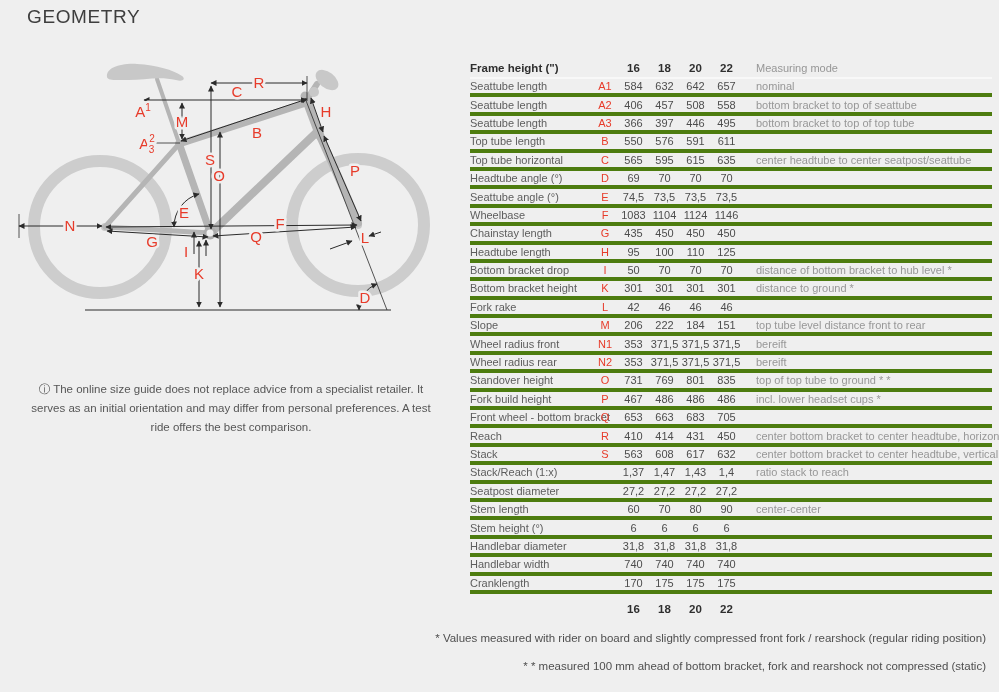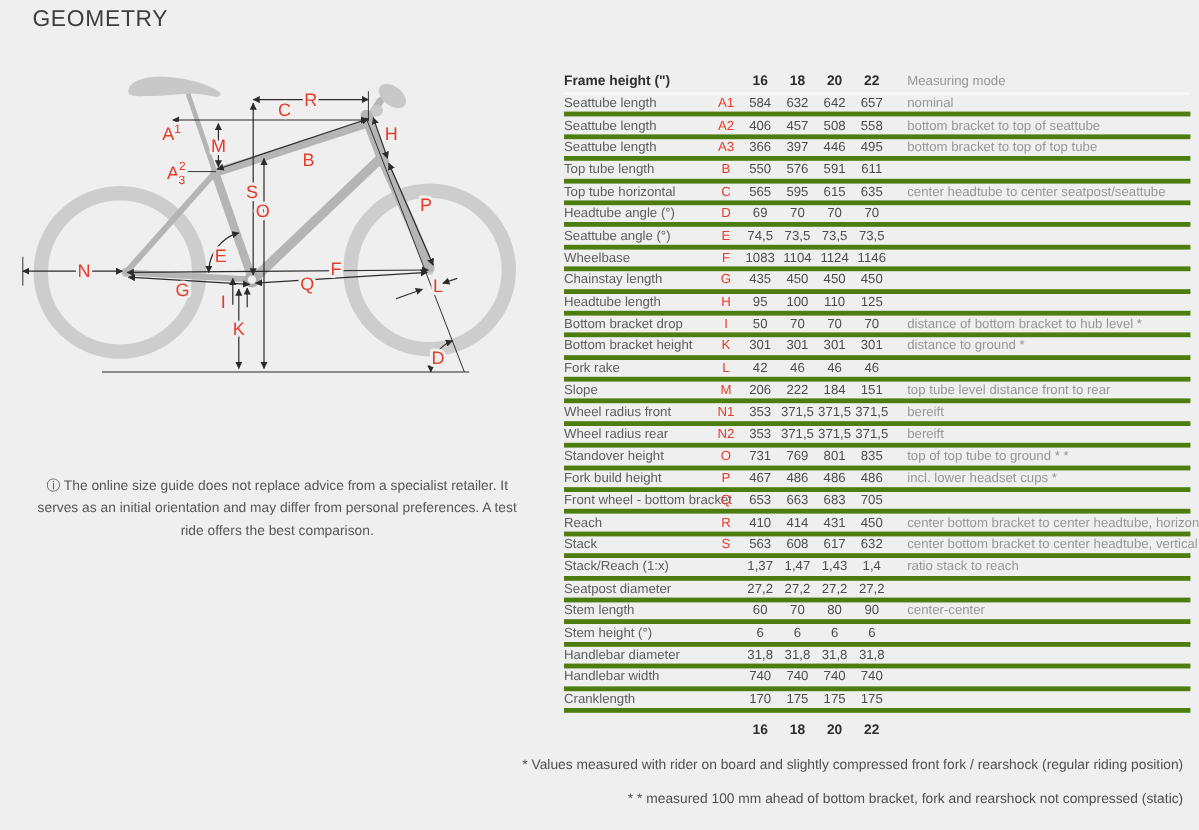--- a/index.html
+++ b/index.html
@@ -21,21 +21,21 @@
     paint-order:stroke;stroke:#efefef;stroke-width:5px;stroke-linejoin:round;
   }
   .lbl .sup{font-size:10px;}
   .tube{stroke:#b5b5b5;fill:none;stroke-linecap:round;}
   .tire{stroke:#cdcdcd;fill:none;}
   .flesh{fill:#c8c8c8;stroke:none;}
   .dim{stroke:#2b2b2b;stroke-width:1;fill:none;}
   .dim-thin{stroke:#2b2b2b;stroke-width:.8;fill:none;}
 
   .info-note{
-    position:absolute;left:25px;top:396px;width:412px;
+    position:absolute;left:25px;top:380px;width:412px;
     text-align:center;font-size:11.5px;line-height:18.8px;color:#565656;
   }
   .geo-table{
     position:absolute;left:470px;top:58px;width:522px;font-size:11px;
   }
   .g-row{
     display:grid;
     grid-template-columns:122px 26px 31px 31px 31px 31px 1fr;
     align-items:center;
     box-sizing:border-box;height:18.4px;

